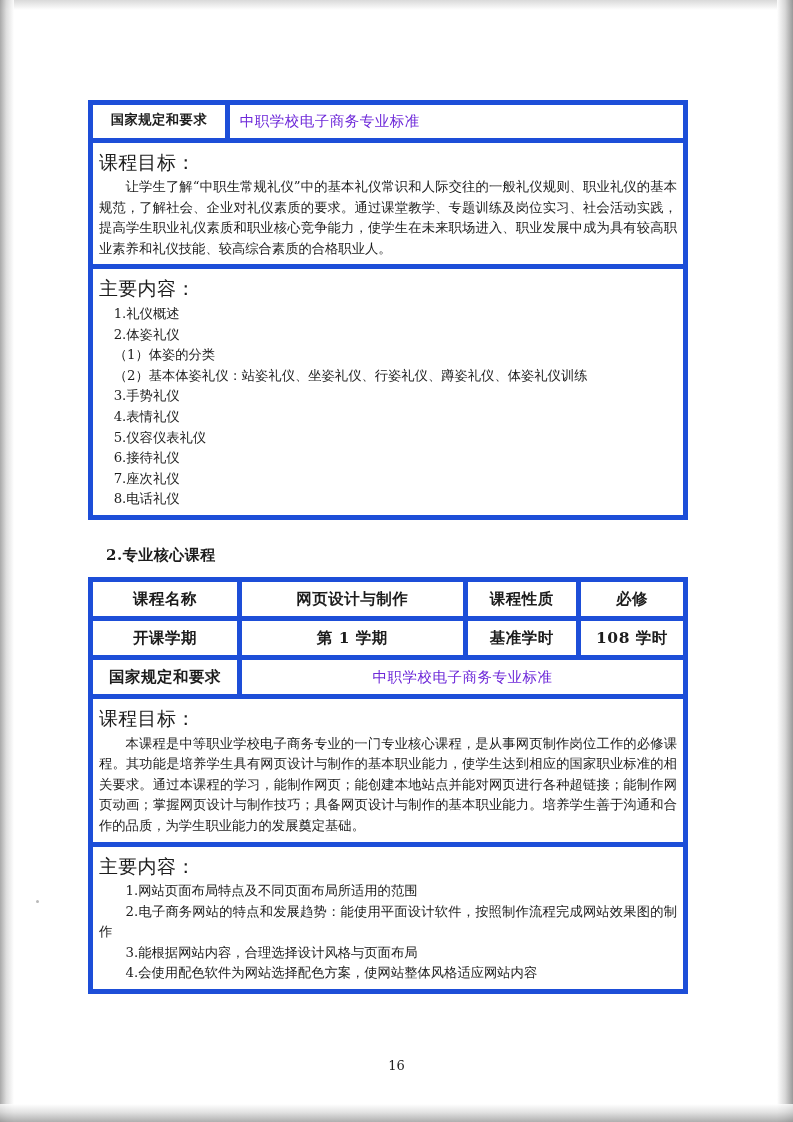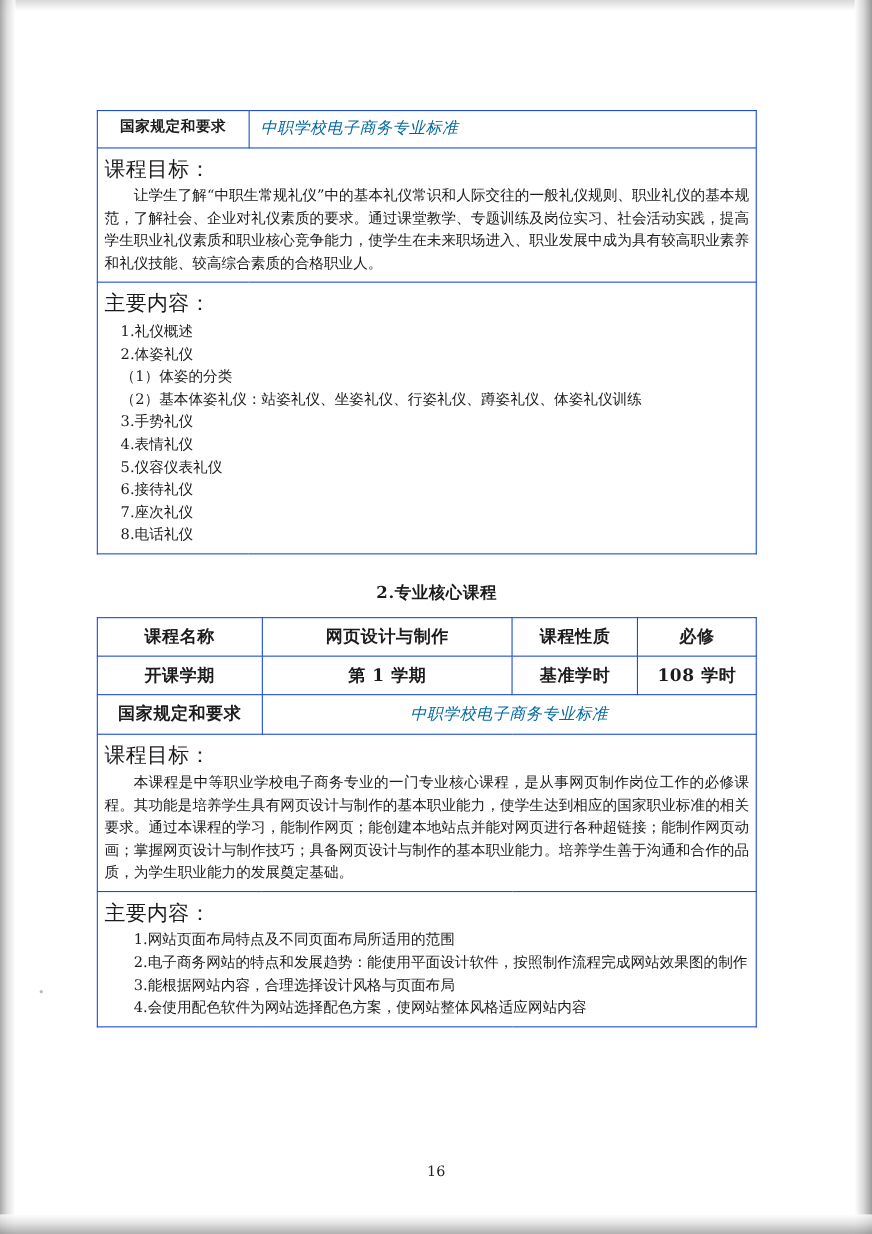--- a/index.html
+++ b/index.html
@@ -51,42 +51,41 @@
     left: 88px;
     top: 100px;
     width: 600px;
   }
   table.tbl {
     width: 100%;
     border-collapse: collapse;
     table-layout: fixed;
   }
   table.tbl td {
-    border: 1px solid #1d4ed8;
+    border: 5px solid #1d4ed8;
     padding: 5px 6px;
     vertical-align: top;
     font-size: 13.3px;
     line-height: 1.55;
     margin-top: 32px;
   }
   td.center {
     text-align: center;
     vertical-align: middle;
     font-size: 15px;
     letter-spacing: .5px;
     padding: 6px 4px;
   }
   td.center.bold {
     font-weight: bold;
   }
   .std-value {
-    color: #0369a1;
+    color: #6d28d9;
     font-size: 14.5px;
     letter-spacing: .5px;
-    font-style: italic;
   }
   .blk-label {
     font-size: 19px;
     letter-spacing: .3px;
   }
   .para {
     text-indent: 2em;
     margin: 0;
     text-align: justify;
   }
@@ -97,21 +96,20 @@
   .ind1 {
     margin: 0;
     padding-left: 1.1em;
     text-align: justify;
   }
   .sec-head {
     margin: 26px 0 12px 18px;
     font-size: 15px;
     font-weight: bold;
     letter-spacing: .5px;
-    text-align: center;
   }
   .pageno {
     position: absolute;
     left: 0;
     right: 0;
     top: 1058px;
     text-align: center;
     font-size: 13px;
     font-family: "DejaVu Serif", serif;
     color: #222;

